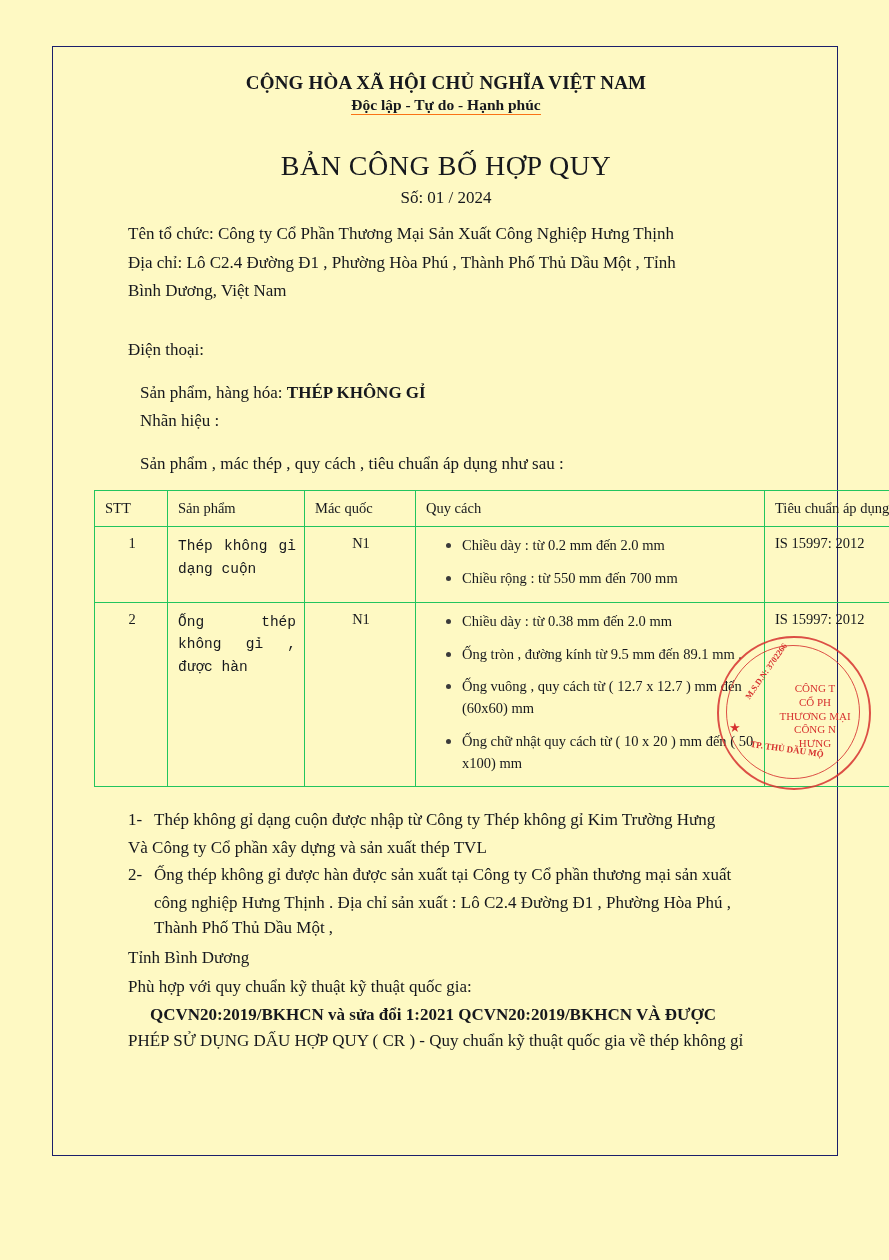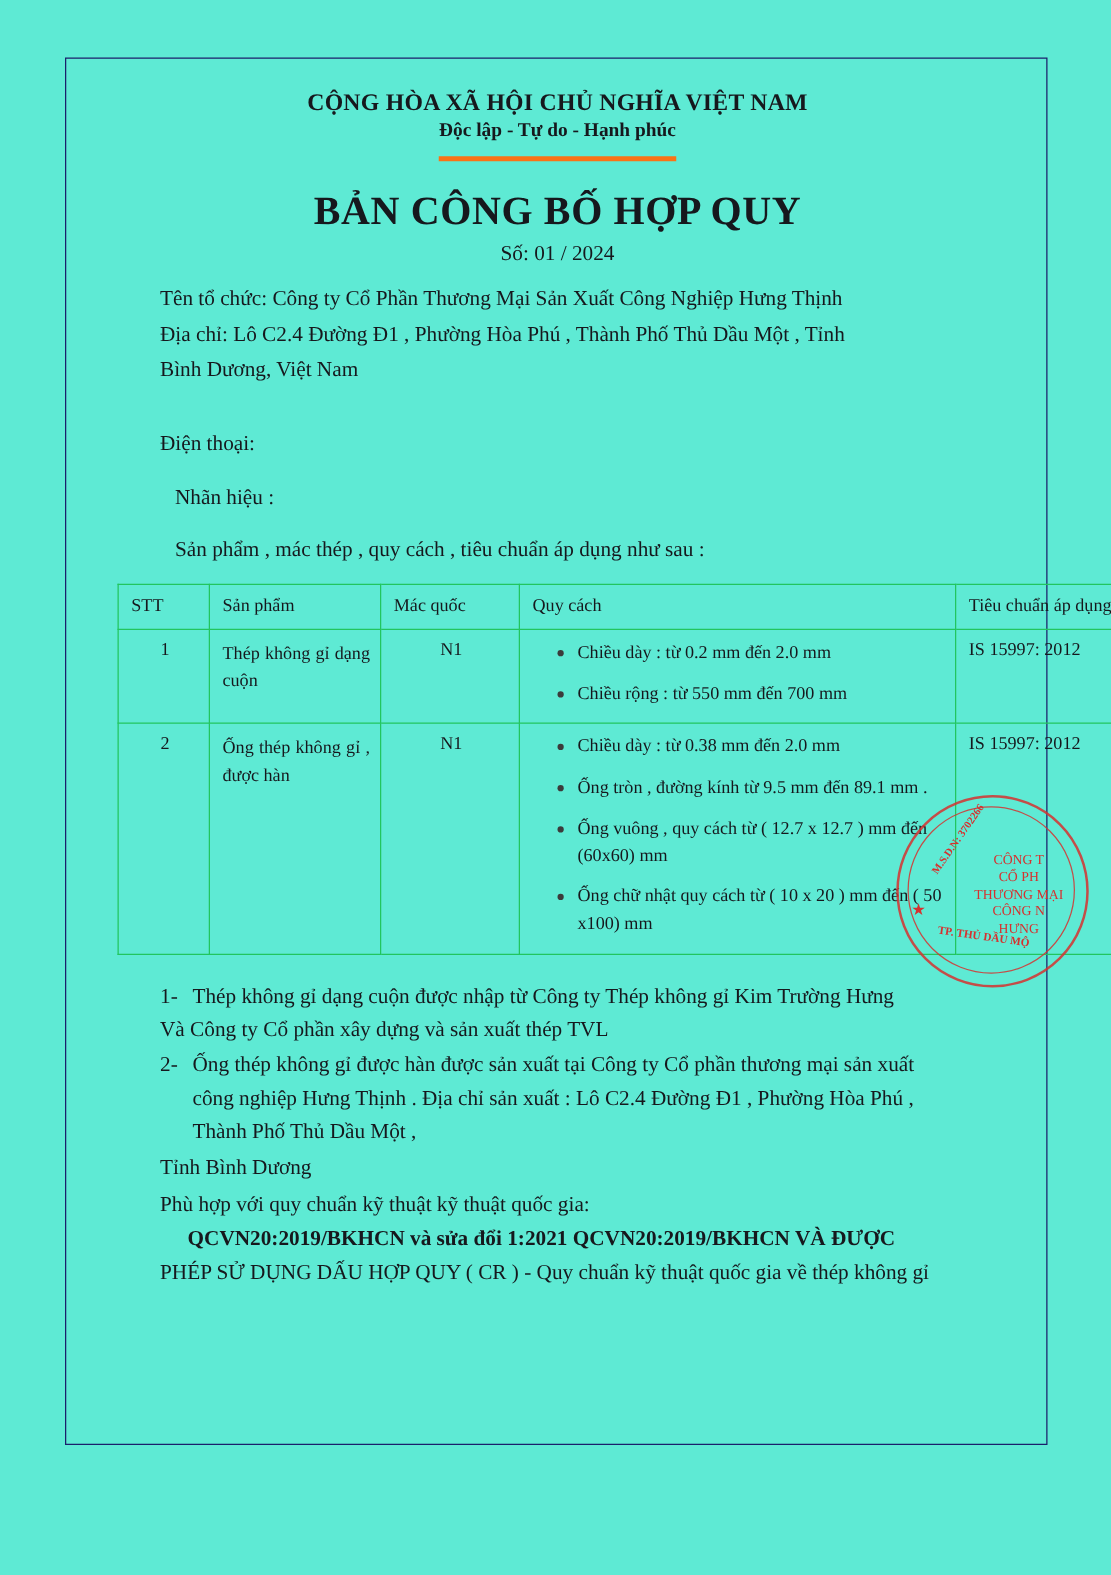--- a/index.html
+++ b/index.html
@@ -13,21 +13,21 @@
     font-family: "Liberation Serif", serif;
     color: #16181d;
     position: relative;
     overflow: hidden;
   }
   .page {
     position: absolute;
     left: 0; top: 0;
     width: 889px;
     height: 1260px;
-    background: #5eead4;
+    background: #fef9c3;
   }
   
   .scan-frame {
     position: absolute;
     left: 52px;
     top: 46px;
     width: 786px;
     height: 1110px;
     border: 1px solid #1b1f6b;
     box-sizing: border-box;
@@ -47,27 +47,27 @@
     letter-spacing: 0.2px;
     margin: 12px 0 2px 0;
   }
   .heading-motto {
     text-align: center;
     font-weight: bold;
     font-size: 15.5px;
     margin: 0 0 2px 0;
   }
   .heading-motto span {
-    border-bottom: 4px solid #f97316;
-    padding-bottom: 12px;
+    border-bottom: 1px solid #f97316;
+    padding-bottom: 1px;
   }
   .title-main {
     text-align: center;
-    font-weight: bold;
-    font-size: 32px;
+    font-weight: normal;
+    font-size: 28px;
     letter-spacing: 0.5px;
     margin: 36px 0 6px 0;
   }
   .title-number {
     text-align: center;
     font-size: 17px;
     margin: 0 0 14px 0;
   }
   .para {
     font-size: 17px;
@@ -110,20 +110,21 @@
   th.col-grade, td.col-grade { width: 92px; }
   th.col-spec, td.col-spec { width: 330px; }
   th.col-std, td.col-std { width: 148px; }
   td.col-stt { text-align: center; padding-top: 12px; }
   td.col-grade { text-align: center; padding-top: 12px; }
   td.col-prod {
     text-align: justify;
     text-justify: inter-word;
     line-height: 1.55;
     padding-top: 12px;
+    font-family: Liberation Mono, monospace;
   }
   td.col-std { padding-top: 12px; }
   ul.speclist {
     margin: 0;
     padding: 0 0 0 20px;
     list-style: none;
   }
   ul.speclist li {
     position: relative;
     padding-left: 16px;
@@ -255,20 +256,21 @@
     <div class="title-number">Số: 01 / 2024</div>
 
     <div class="para">Tên tổ chức: Công ty Cổ Phần Thương Mại Sản Xuất Công Nghiệp Hưng Thịnh</div>
     <div class="para">Địa chỉ: Lô C2.4 Đường Đ1 , Phường Hòa Phú , Thành Phố Thủ Dầu Một , Tỉnh</div>
     <div class="para-cont">Bình Dương, Việt Nam</div>
 
     <div class="spacer-sm"></div>
     <div class="para">Điện thoại:</div>
 
     <div class="spacer-sm"></div>
+    <div class="para indent-more"><span>Sản phẩm, hàng hóa: </span><b>THÉP KHÔNG GỈ</b></div>
     <div class="para indent-more">Nhãn hiệu :</div>
 
     <div class="spacer-sm"></div>
     <div class="para indent-more">Sản phẩm , mác thép , quy cách , tiêu chuẩn áp dụng như sau :</div>
 
     <table class="spec">
       <thead>
         <tr>
           <th class="col-stt">STT</th>
           <th class="col-prod">Sản phẩm</th>

